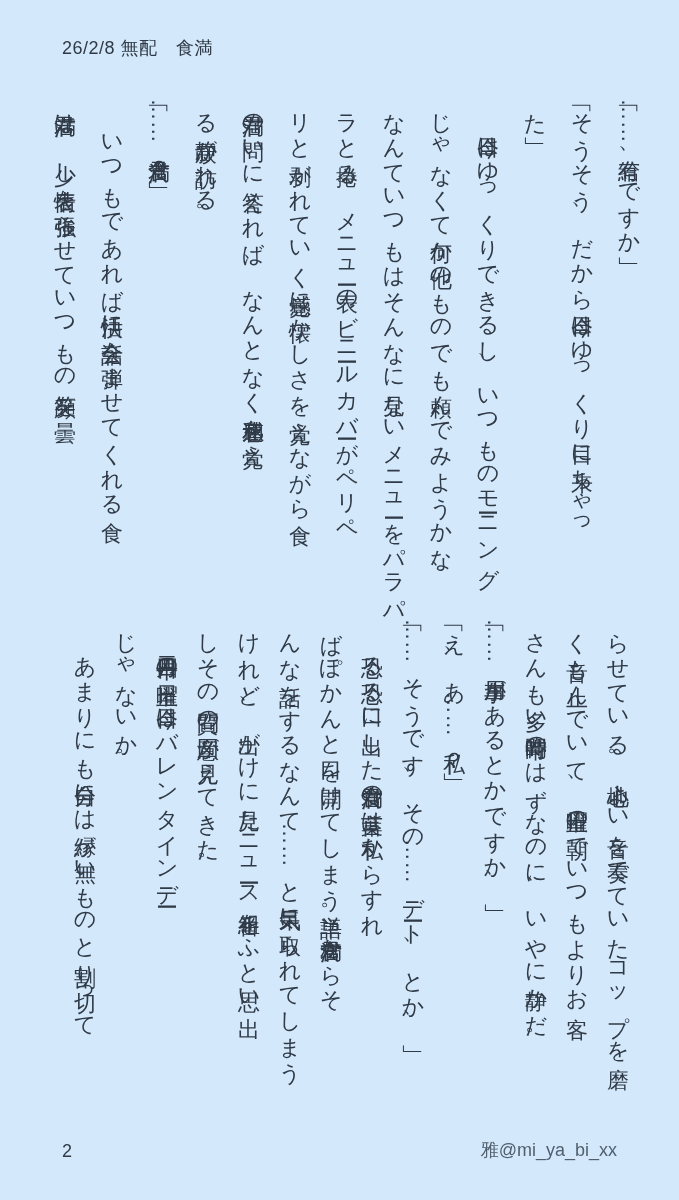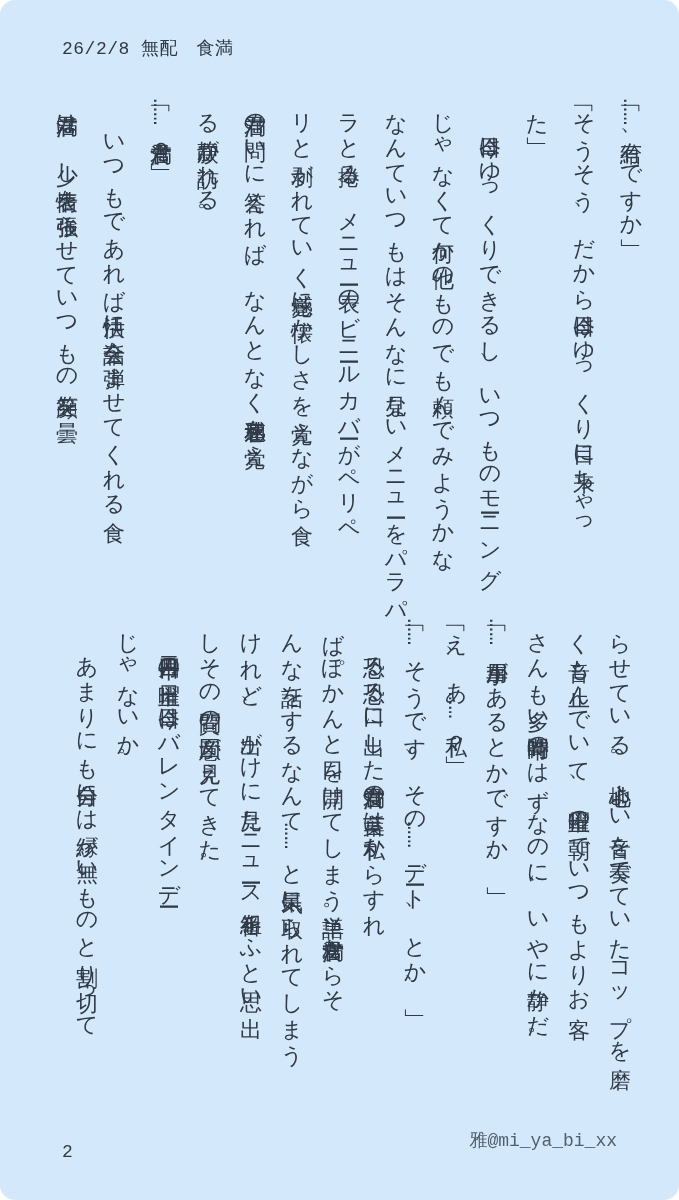--- a/index.html
+++ b/index.html
@@ -5,23 +5,22 @@
   html, body {
     margin: 0;
     padding: 0;
   }
   .page {
     position: relative;
     width: 679px;
     height: 1200px;
     background: var(--bg, #d3e8fa);
     color: var(--fg, #303a47);
-    font-family: Liberation Mono, monospace;
+    font-family: Liberation Sans, sans-serif;
     overflow: hidden;
-    border-radius: 15px;
   }
   .header {
     position: absolute;
     left: 62px;
     top: 36px;
     font-size: 18px;
     letter-spacing: 0.5px;
     white-space: pre;
   }
   .vblock {
@@ -51,21 +50,21 @@
   }
   .footer-page-number {
     position: absolute;
     left: 62px;
     bottom: 38px;
     font-size: 18px;
   }
   .footer-credit {
     position: absolute;
     right: 62px;
-    bottom: 48px;
+    bottom: 38px;
     font-size: 18px;
     color: var(--footer-fg, #51606f);
   }
 </style>
 </head>
 <body>
 
 <div class="page" style="--bg: #d3e8fa; --fg: #303a47; --footer-fg: #51606f;">
   <div class="header">26/2/8 無配　食満</div>
 

